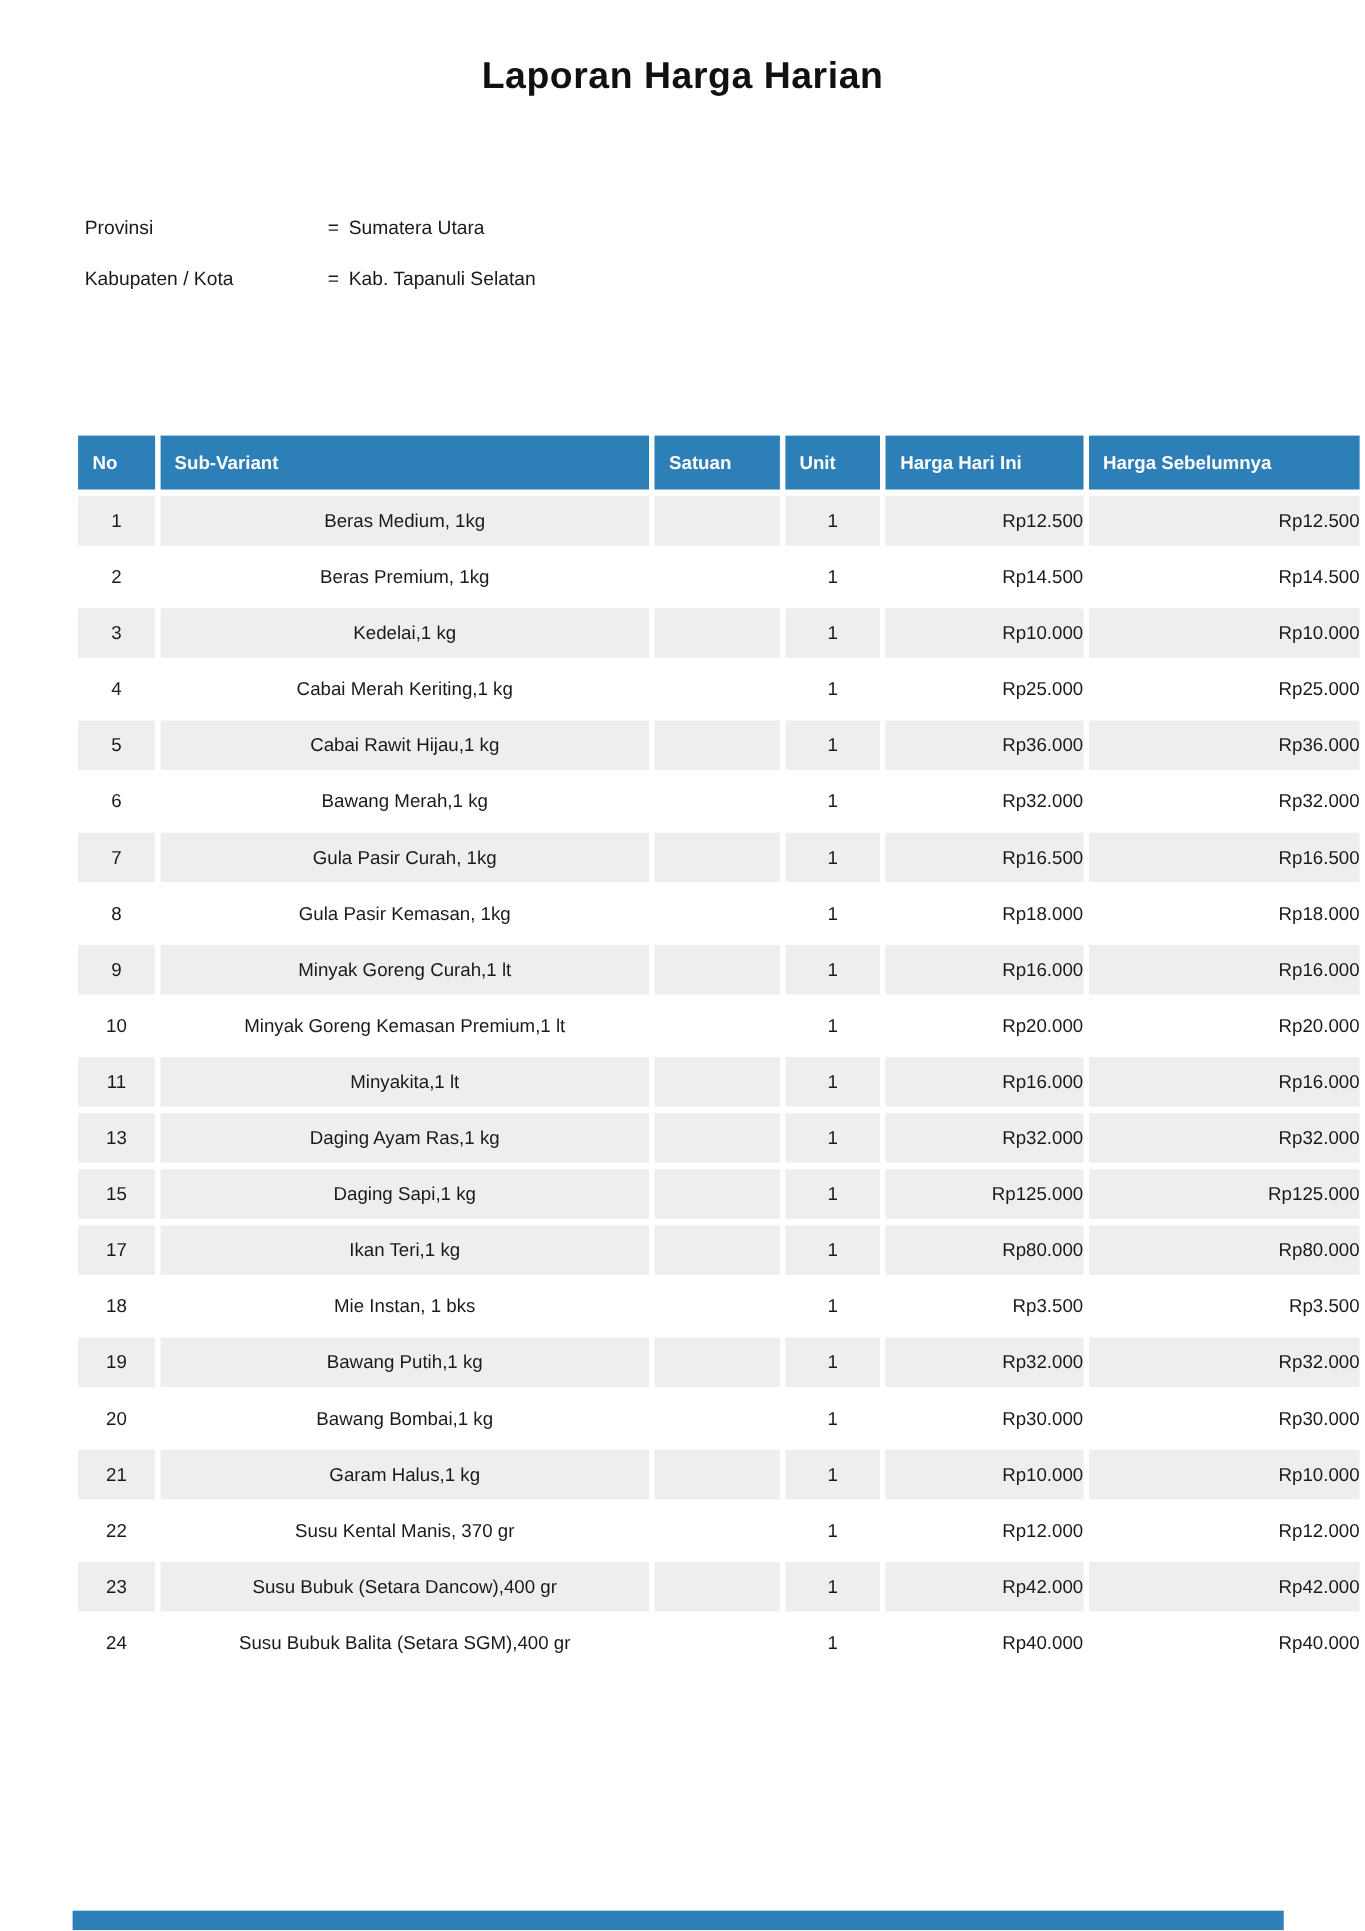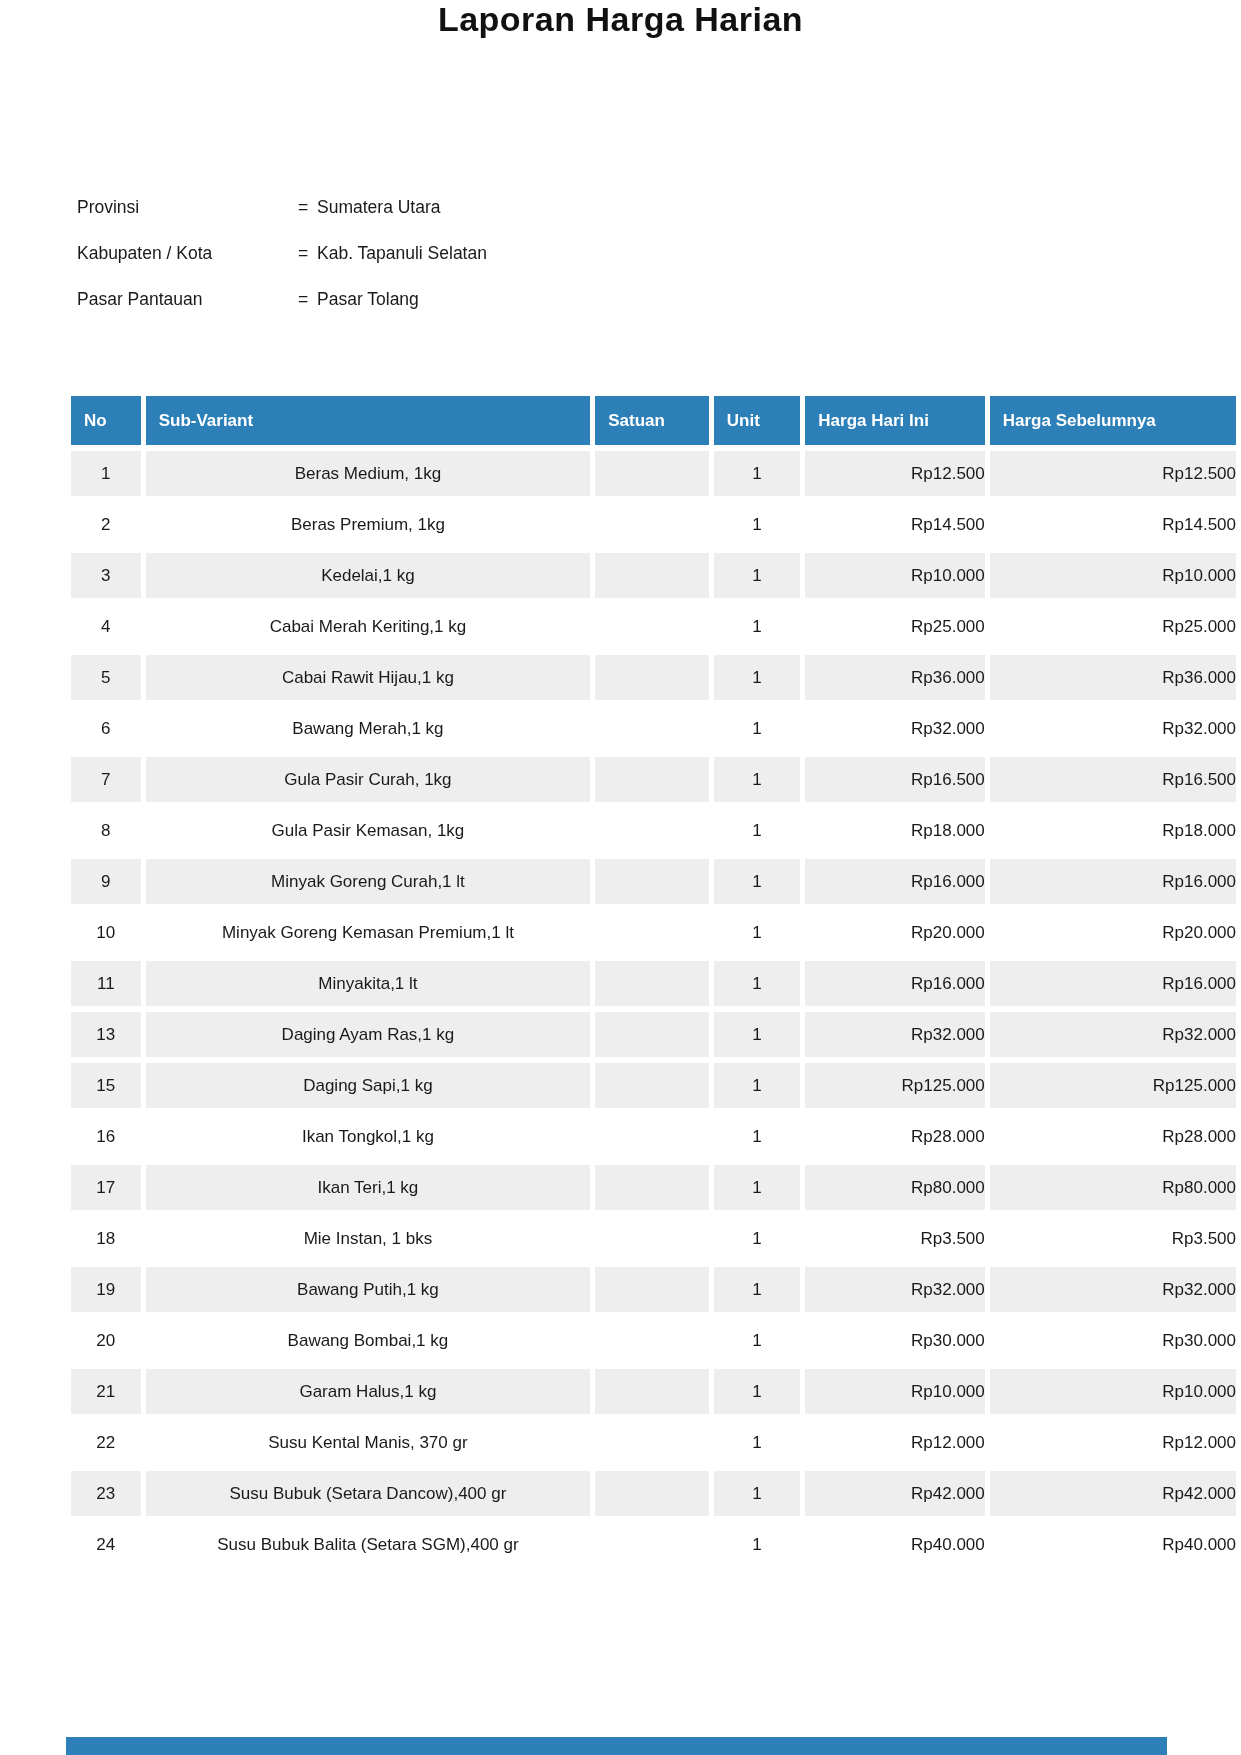--- a/index.html
+++ b/index.html
@@ -11,20 +11,21 @@
   }
   .page {
     position: relative;
     width: 1241px;
     height: 1755px;
     background: #ffffff;
     overflow: hidden;
   }
   .report-title {
     margin: 0;
+    padding-top: 50px;
     text-align: center;
     font-size: 34px;
     font-weight: bold;
     color: #111111;
     letter-spacing: 0.5px;
   }
   .report-subtitle {
     margin: 0;
     padding-top: 26px;
     text-align: center;
@@ -113,23 +114,20 @@
 
   <h1 class="report-title">Laporan Harga Harian</h1>
 
   <div class="info-block">
     <div class="info-row">
       <span class="info-label">Provinsi</span><span class="info-eq">=</span><span class="info-value">Sumatera Utara</span>
     </div>
     <div class="info-row">
       <span class="info-label">Kabupaten / Kota</span><span class="info-eq">=</span><span class="info-value">Kab. Tapanuli Selatan</span>
     </div>
-    <div class="info-row">
-      <span class="info-label">Pasar Pantauan</span><span class="info-eq">=</span><span class="info-value">Pasar Tolang</span>
-    </div>
   </div>
 
   <table class="price-table">
     <thead>
       <tr>
           <th class="c0">No</th>
           <th class="c1">Sub-Variant</th>
           <th class="c2">Satuan</th>
           <th class="c3">Unit</th>
           <th class="c4">Harga Hari Ini</th>
@@ -234,28 +232,20 @@
           <td class="c5">Rp32.000</td>
         </tr>
         <tr class="odd">
           <td class="c0">15</td>
           <td class="c1">Daging Sapi,1 kg</td>
           <td class="c2"></td>
           <td class="c3">1</td>
           <td class="c4">Rp125.000</td>
           <td class="c5">Rp125.000</td>
         </tr>
-        <tr class="even">
-          <td class="c0">16</td>
-          <td class="c1">Ikan Tongkol,1 kg</td>
-          <td class="c2"></td>
-          <td class="c3">1</td>
-          <td class="c4">Rp28.000</td>
-          <td class="c5">Rp28.000</td>
-        </tr>
         <tr class="odd">
           <td class="c0">17</td>
           <td class="c1">Ikan Teri,1 kg</td>
           <td class="c2"></td>
           <td class="c3">1</td>
           <td class="c4">Rp80.000</td>
           <td class="c5">Rp80.000</td>
         </tr>
         <tr class="even">
           <td class="c0">18</td>

